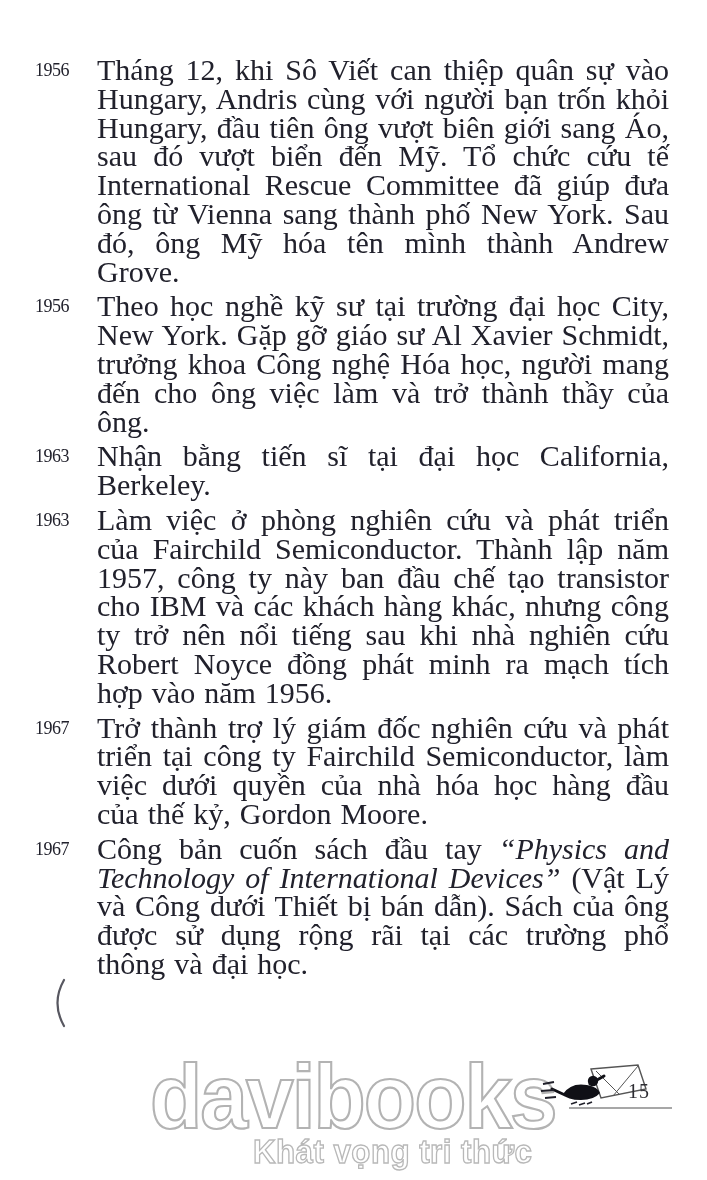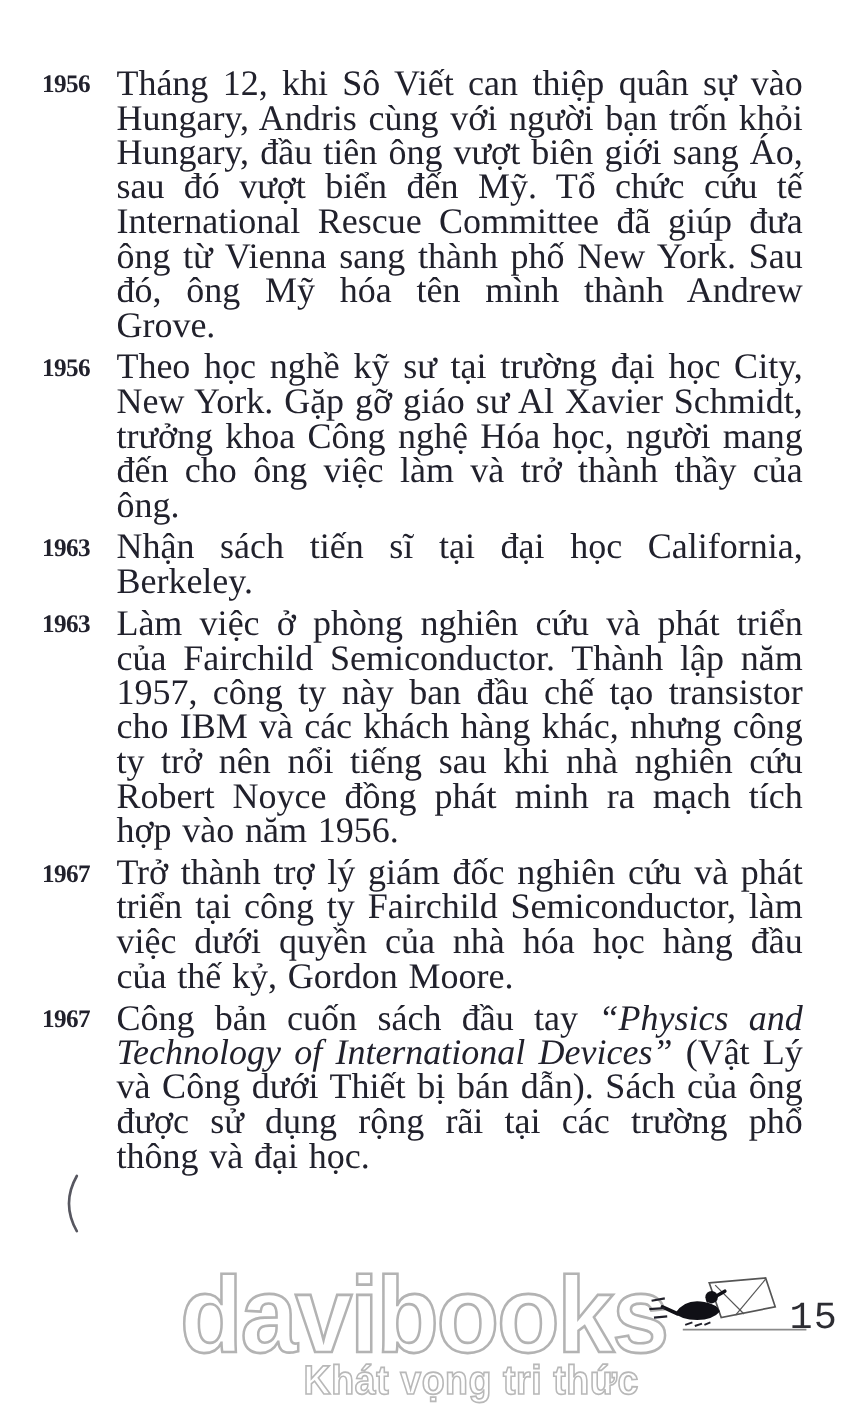--- a/index.html
+++ b/index.html
@@ -14,22 +14,22 @@
     color:#21212c;
   }
   .content {
     position:absolute;
     top:56px; left:35px; right:38px;
     z-index:2;
   }
   .entry { display:flex; margin-bottom:6px; }
   .year {
     flex:0 0 62px;
-    font-weight:bold;
-    font-size:21px;
+    font-weight:normal;
+    font-size:18px;
     line-height:28.8px;
     letter-spacing:-0.5px;
   }
   .body {
     flex:1;
     margin:0;
     font-size:30px;
     line-height:28.8px;
     text-align:justify;
     text-justify:inter-word;
@@ -61,24 +61,24 @@
     white-space:nowrap;
   }
 
   
   .figure-orn {
     position:absolute; left:541px; top:1064px;
     width:134px; height:54px;
     z-index:3;
   }
   .page-num {
-    position:absolute; left:658px; top:1080px;
+    position:absolute; left:628px; top:1080px;
     z-index:3;
-    font-family:Liberation Mono, monospace;
-    font-size:32px; color:#2d2d33;
+    font-family:Liberation Serif, serif;
+    font-size:20px; color:#2d2d33;
     letter-spacing:1px;
   }
 
   
   .pen-mark {
     position:absolute; left:52px; top:978px;
     width:22px; height:52px;
     z-index:2;
   }
 </style>
@@ -99,21 +99,21 @@
 
     <div class="entry">
       <span class="year">1956</span>
       <p class="body">Theo học nghề kỹ sư tại trường đại học City, New York. Gặp gỡ giáo sư Al Xavier Schmidt, trưởng khoa Công nghệ Hóa học, người mang đến cho ông việc làm và trở thành thầy của ông.</p>
     </div>
 
 
 
     <div class="entry">
       <span class="year">1963</span>
-      <p class="body">Nhận sách tiến sĩ tại đại học California, Berkeley.</p>
+      <p class="body">Nhận bằng tiến sĩ tại đại học California, Berkeley.</p>
     </div>
 
     <div class="entry">
       <span class="year">1963</span>
       <p class="body">Làm việc ở phòng nghiên cứu và phát triển của Fairchild Semiconductor. Thành lập năm 1957, công ty này ban đầu chế tạo transistor cho IBM và các khách hàng khác, nhưng công ty trở nên nổi tiếng sau khi nhà nghiên cứu Robert Noyce đồng phát minh ra mạch tích hợp vào năm 1956.</p>
     </div>
 
     <div class="entry">
       <span class="year">1967</span>
       <p class="body">Trở thành trợ lý giám đốc nghiên cứu và phát triển tại công ty Fairchild Semiconductor, làm việc dưới quyền của nhà hóa học hàng đầu của thế kỷ, Gordon Moore.</p>

